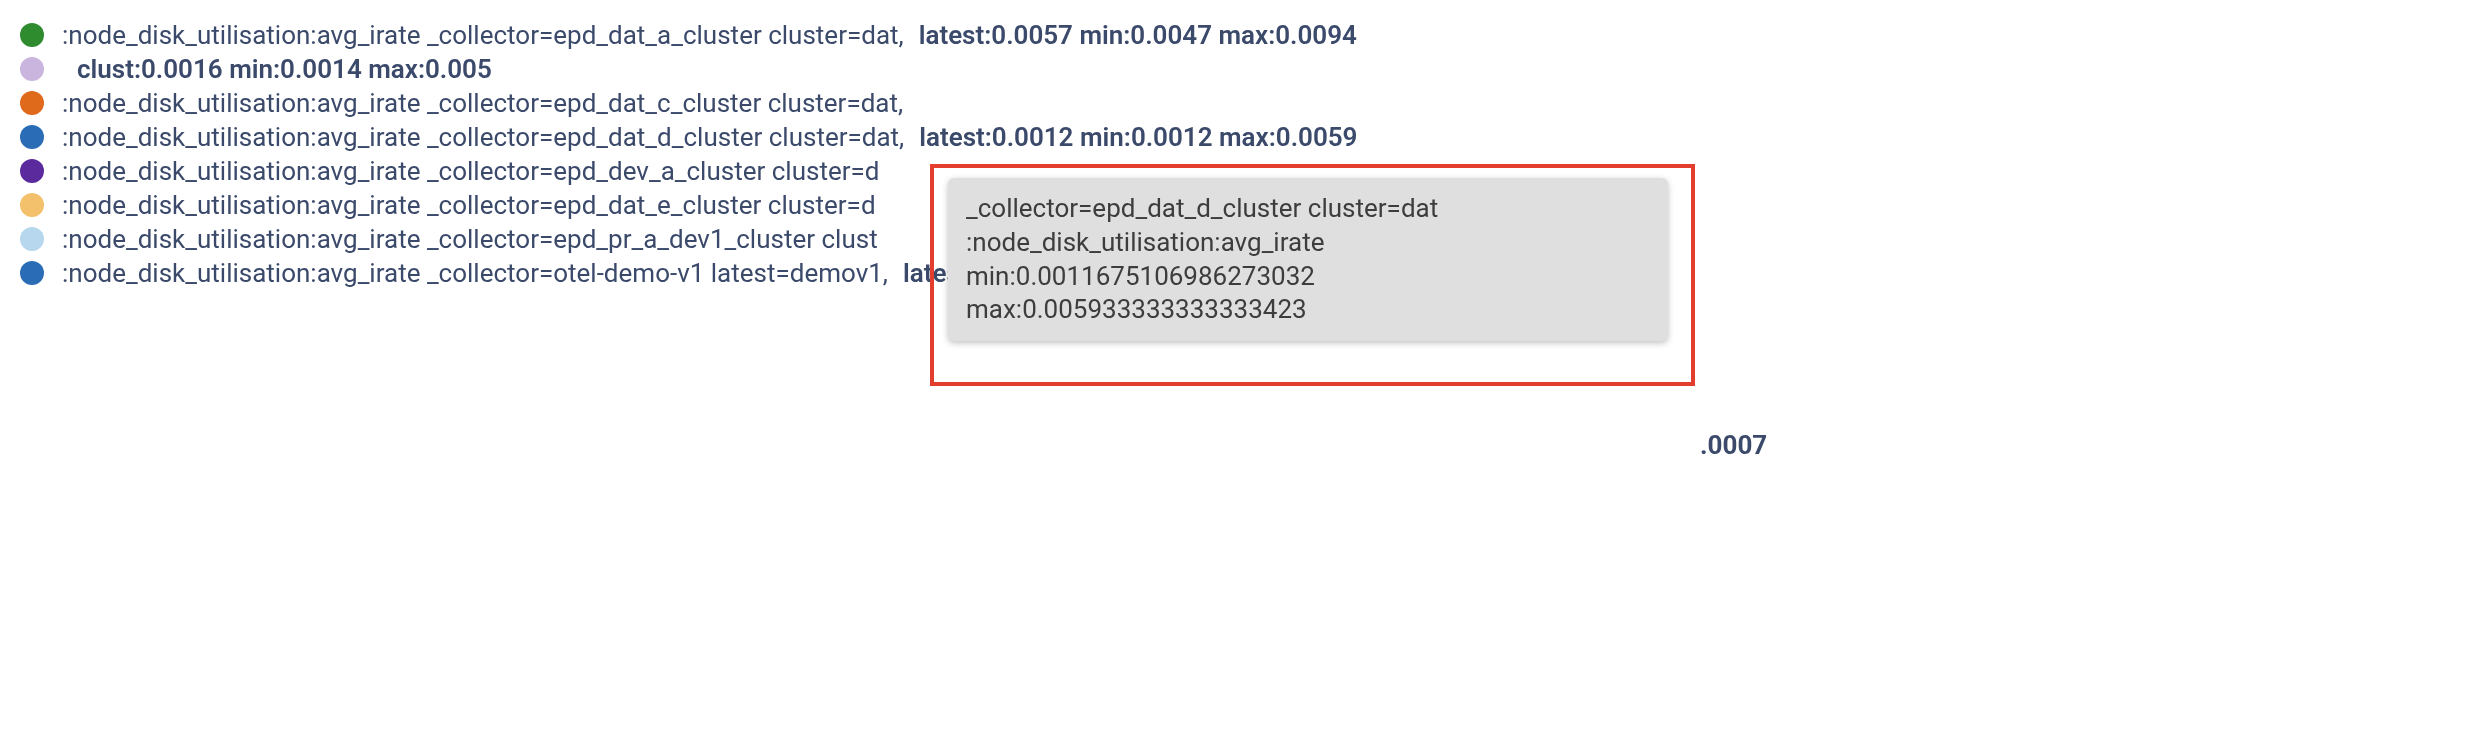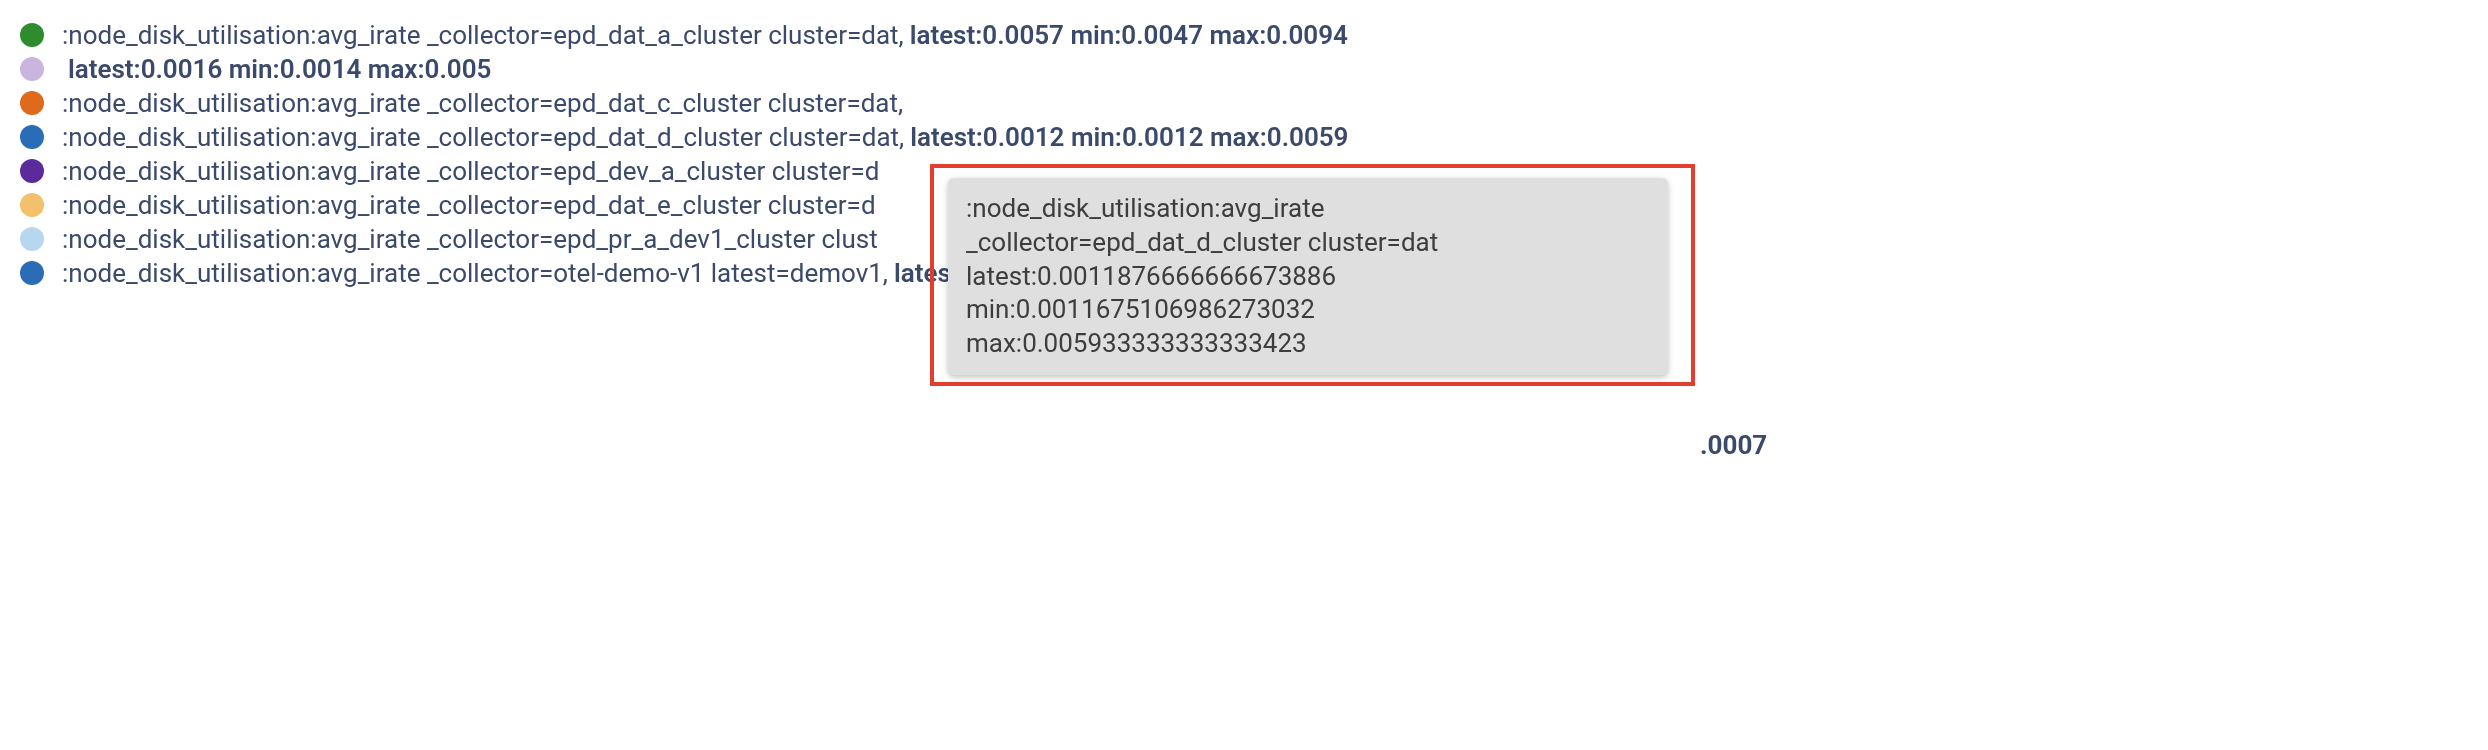--- a/index.html
+++ b/index.html
@@ -34,21 +34,21 @@
     flex: 0 0 24px;
     margin-right: 18px;
   }
   .metric {
     color: #3b4a6b;
     font-weight: 400;
   }
   .stats {
     color: #3b4a6b;
     font-weight: 600;
-    margin-left: 6px;
+    margin-left: 15px;
   }
   .tooltip-box {
     position: absolute;
     left: 930px;
     top: 164px;
     width: 765px;
     height: 222px;
     border: 4px solid #e23d2d;
     box-sizing: border-box;
     pointer-events: none;
@@ -85,21 +85,21 @@
   <div class="legend">
 
     <div class="row">
       <span class="swatch" style="background:#2e8b2e"></span>
       <span class="metric">:node_disk_utilisation:avg_irate _collector=epd_dat_a_cluster cluster=dat,</span>
       <span class="stats">latest:0.0057 min:0.0047 max:0.0094</span>
     </div>
 
     <div class="row">
       <span class="swatch" style="background:#c9b5de"></span>
-      <span class="stats">latest:0.0016 min:0.0014 max:0.005</span>
+      <span class="stats">clust:0.0016 min:0.0014 max:0.005</span>
     </div>
 
     <div class="row">
       <span class="swatch" style="background:#e06a1c"></span>
       <span class="metric">:node_disk_utilisation:avg_irate _collector=epd_dat_c_cluster cluster=dat,</span>
     </div>
 
     <div class="row">
       <span class="swatch" style="background:#2a6cb5"></span>
       <span class="metric">:node_disk_utilisation:avg_irate _collector=epd_dat_d_cluster cluster=dat,</span>
@@ -131,19 +131,18 @@
       <span class="stats">latest:0.00034 min:0.0002 max:0.00059</span>
     </div>
 
   </div>
 
   <span class="trail-stat">.0007</span>
 
   <div class="tooltip-box"></div>
 
   <div class="tooltip">
+    <div class="tooltip-line">_collector=epd_dat_d_cluster cluster=dat</div>
     <div class="tooltip-line">:node_disk_utilisation:avg_irate</div>
-    <div class="tooltip-line">_collector=epd_dat_d_cluster cluster=dat</div>
-    <div class="tooltip-line">latest:0.0011876666666673886</div>
     <div class="tooltip-line">min:0.0011675106986273032</div>
     <div class="tooltip-line">max:0.005933333333333423</div>
   </div>
 </div>
 
 </body></html>

